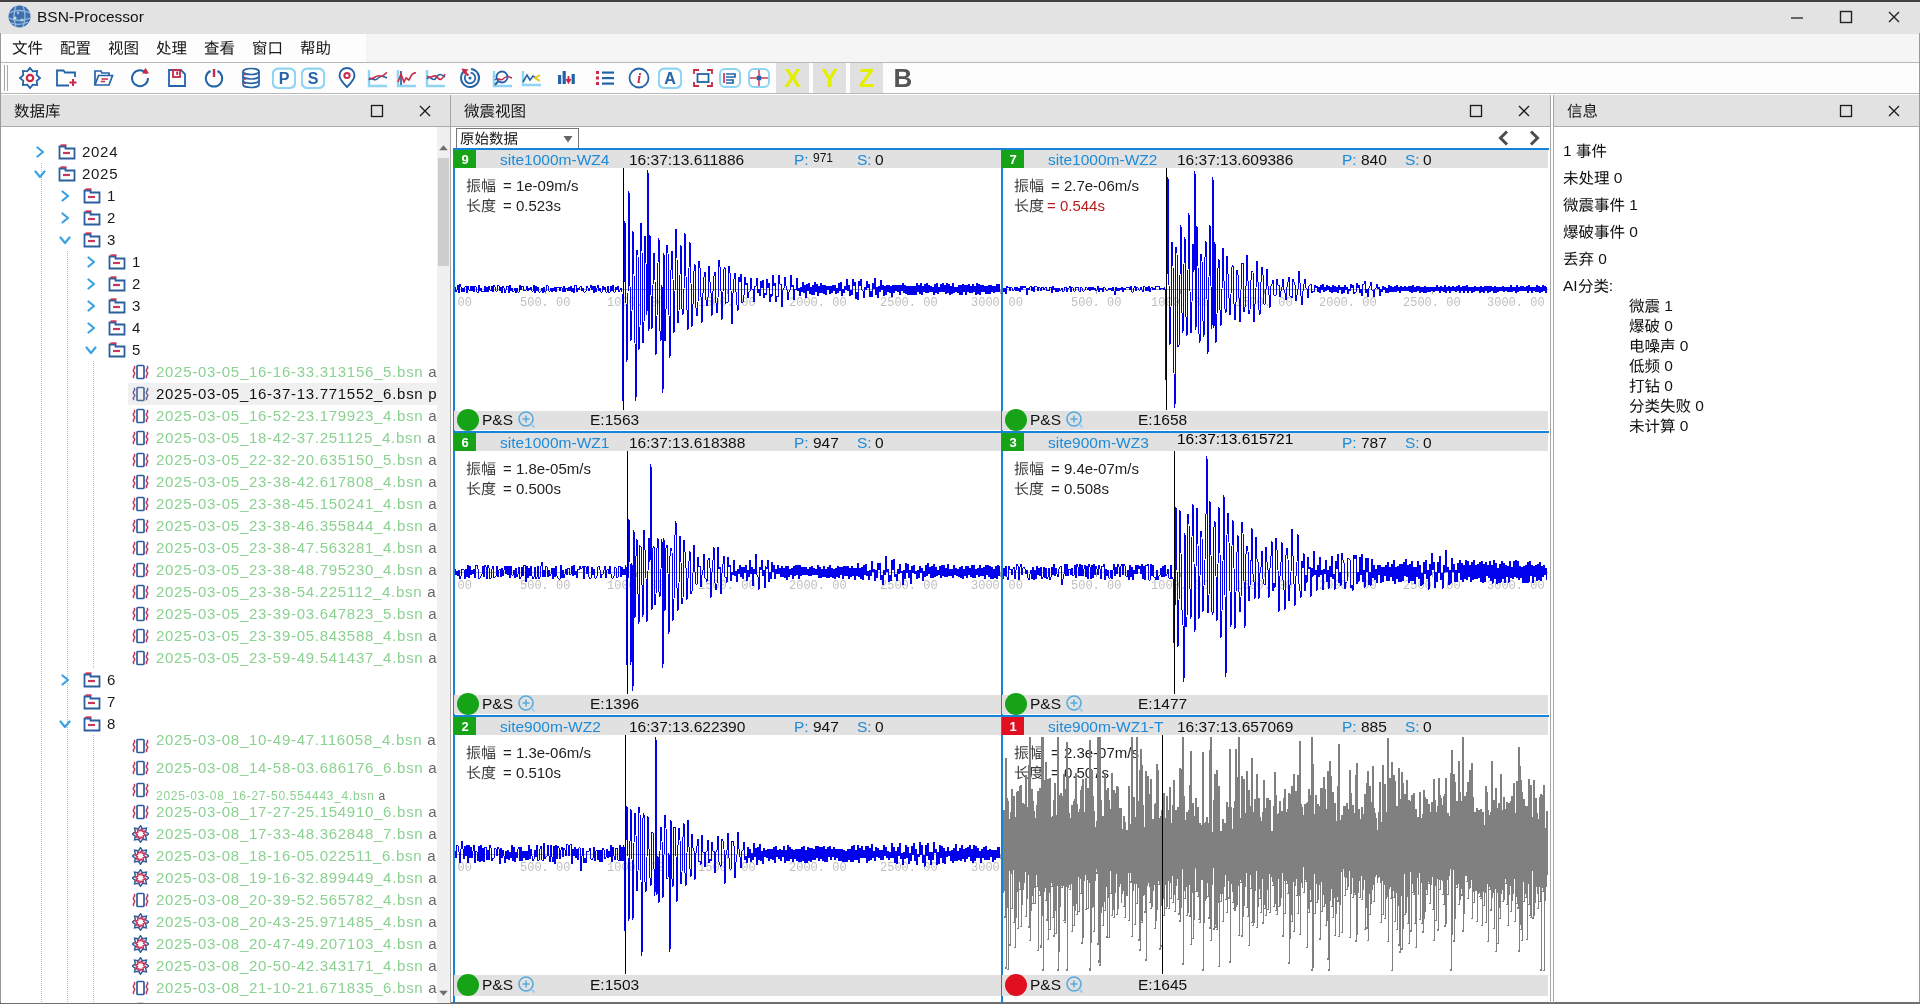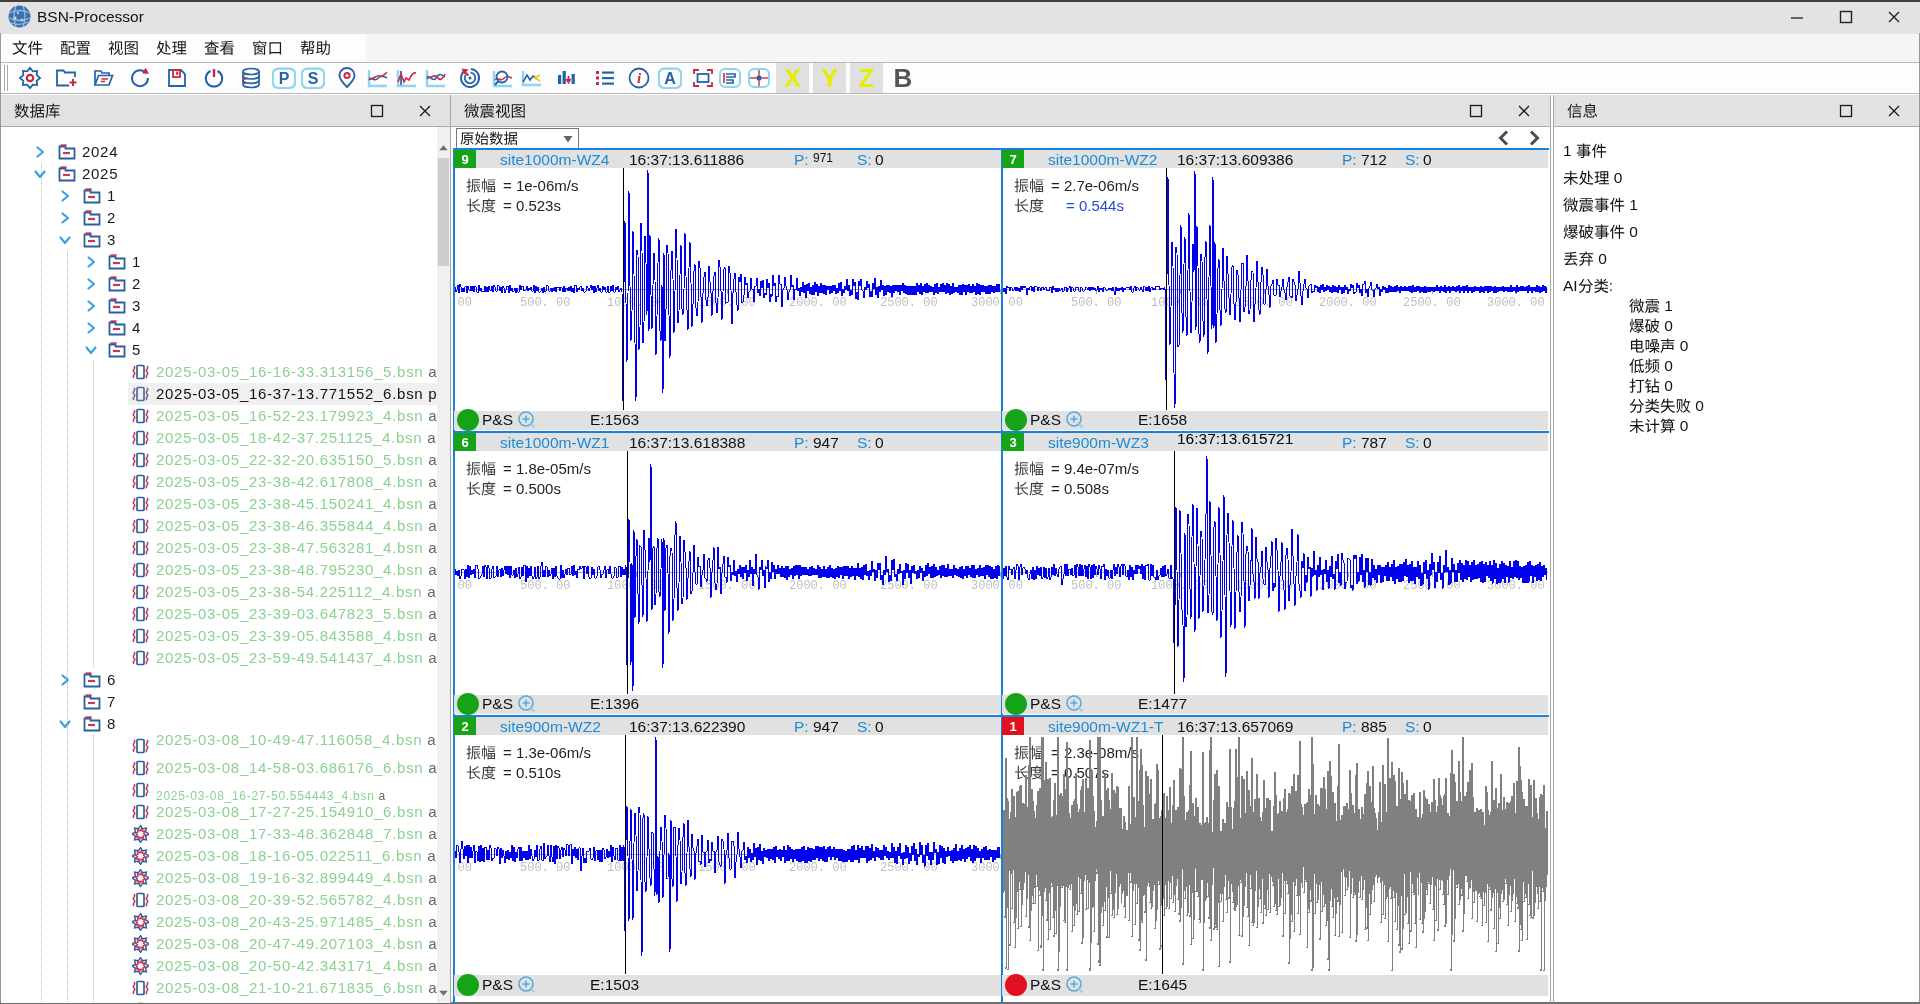--- a/index.html
+++ b/index.html
@@ -626,21 +626,21 @@
 <div class="abs" style="left:875px;top:151px;font-size:15.5px;color:#111">0</div>
 <div class="abs flex" style="left:466px;top:177px">
     <svg width="30" height="15" viewBox="0 0 2000 1000" fill="#3c3c3c">
       <g transform="translate(0,880) scale(1,-1)">
         <use href="#u632F"></use>
       </g>
       <g transform="translate(1000,880) scale(1,-1)">
         <use href="#u5E45"></use>
       </g>
     </svg>
-    <span style="font-size:15px;color:#222;margin-left:7px">= 1e-06m/s</span>
+    <span style="font-size:15px;color:#222;margin-left:7px">= 1e-09m/s</span>
   </div>
 <div class="abs flex" style="left:466px;top:197px">
     <svg width="30" height="15" viewBox="0 0 2000 1000" fill="#3c3c3c">
       <g transform="translate(0,880) scale(1,-1)">
         <use href="#u957F"></use>
       </g>
       <g transform="translate(1000,880) scale(1,-1)">
         <use href="#u5EA6"></use>
       </g>
     </svg>
@@ -653,21 +653,21 @@
     <circle cx="9" cy="9" r="7" fill="none" stroke="#56aade" stroke-width="1.6"></circle>
     <path d="M9 5.5 L9 12.5 M5.5 9 L12.5 9" stroke="#56aade" stroke-width="1.5"></path>
     <path d="M14 14 L17.5 17.5" stroke="#9ecef0" stroke-width="2"></path>
   </svg>
 <div class="abs" style="left:590px;top:411px;font-size:15.5px;color:#111">E:1563</div>
 <div class="abs" style="left:1002px;top:150px;width:546px;height:18px;background:#e1e1e1"></div>
 <div class="abs flex" style="left:1002px;top:150px;width:22px;height:18px;background:#17a317;justify-content:center;font-size:13px;font-weight:bold;color:#fff">7</div>
 <div class="abs" style="left:1048px;top:151px;font-size:15.5px;color:#1d8bd8">site1000m-WZ2</div>
 <div class="abs" style="left:1177px;top:151px;font-size:15.5px;color:#111">16:37:13.609386</div>
 <div class="abs" style="left:1342px;top:151px;font-size:15.5px;color:#1d8bd8">P:</div>
-<div class="abs" style="left:1361px;top:151px;font-size:15.5px;color:#111">712</div>
+<div class="abs" style="left:1361px;top:151px;font-size:15.5px;color:#111">840</div>
 <div class="abs" style="left:1405px;top:151px;font-size:15.5px;color:#1d8bd8">S:</div>
 <div class="abs" style="left:1423px;top:151px;font-size:15.5px;color:#111">0</div>
 <div class="abs flex" style="left:1014px;top:177px">
     <svg width="30" height="15" viewBox="0 0 2000 1000" fill="#3c3c3c">
       <g transform="translate(0,880) scale(1,-1)">
         <use href="#u632F"></use>
       </g>
       <g transform="translate(1000,880) scale(1,-1)">
         <use href="#u5E45"></use>
       </g>
@@ -676,21 +676,21 @@
   </div>
 <div class="abs flex" style="left:1014px;top:197px">
     <svg width="30" height="15" viewBox="0 0 2000 1000" fill="#3c3c3c">
       <g transform="translate(0,880) scale(1,-1)">
         <use href="#u957F"></use>
       </g>
       <g transform="translate(1000,880) scale(1,-1)">
         <use href="#u5EA6"></use>
       </g>
     </svg>
-    <span style="font-size:15px;color:#1d4ed8;margin-left:22px">= 0.544s</span>
+    <span style="font-size:15px;color:#b91c1c;margin-left:3px">= 0.544s</span>
   </div>
 <div class="abs" style="left:1002px;top:411px;width:546px;height:19px;background:#e1e1e1"></div>
 <div class="abs" style="left:1005px;top:409px;width:22px;height:22px;border-radius:50%;background:#17a317"></div>
 <div class="abs" style="left:1030px;top:411px;font-size:15.5px;color:#111">P&amp;S</div>
 <svg class="abs" style="left:1065px;top:410px" width="20" height="20" viewBox="0 0 20 20">
     <circle cx="9" cy="9" r="7" fill="none" stroke="#56aade" stroke-width="1.6"></circle>
     <path d="M9 5.5 L9 12.5 M5.5 9 L12.5 9" stroke="#56aade" stroke-width="1.5"></path>
     <path d="M14 14 L17.5 17.5" stroke="#9ecef0" stroke-width="2"></path>
   </svg>
 <div class="abs" style="left:1138px;top:411px;font-size:15.5px;color:#111">E:1658</div>
@@ -821,21 +821,21 @@
 <div class="abs" style="left:1423px;top:718px;font-size:15.5px;color:#111">0</div>
 <div class="abs flex" style="left:1014px;top:744px">
     <svg width="30" height="15" viewBox="0 0 2000 1000" fill="#3c3c3c">
       <g transform="translate(0,880) scale(1,-1)">
         <use href="#u632F"></use>
       </g>
       <g transform="translate(1000,880) scale(1,-1)">
         <use href="#u5E45"></use>
       </g>
     </svg>
-    <span style="font-size:15px;color:#222;margin-left:7px">= 2.3e-08m/s</span>
+    <span style="font-size:15px;color:#222;margin-left:7px">= 2.3e-07m/s</span>
   </div>
 <div class="abs flex" style="left:1014px;top:764px">
     <svg width="30" height="15" viewBox="0 0 2000 1000" fill="#3c3c3c">
       <g transform="translate(0,880) scale(1,-1)">
         <use href="#u957F"></use>
       </g>
       <g transform="translate(1000,880) scale(1,-1)">
         <use href="#u5EA6"></use>
       </g>
     </svg>

